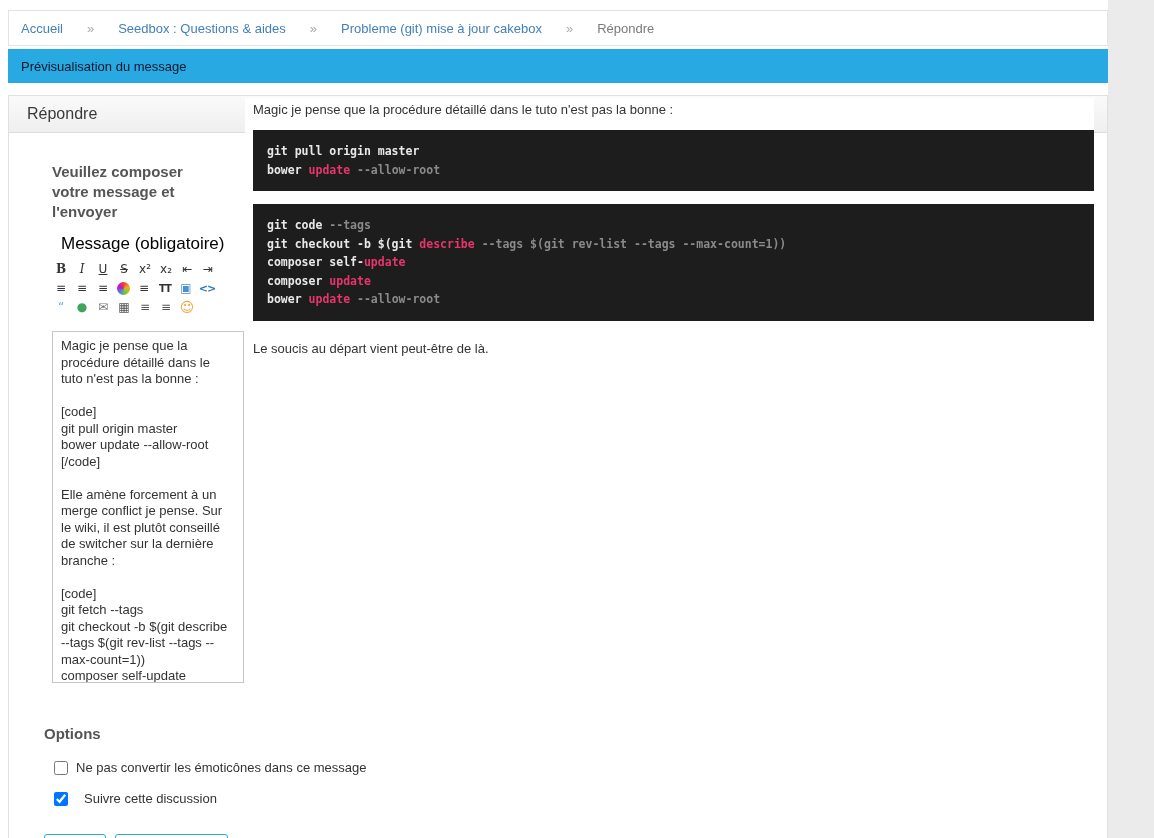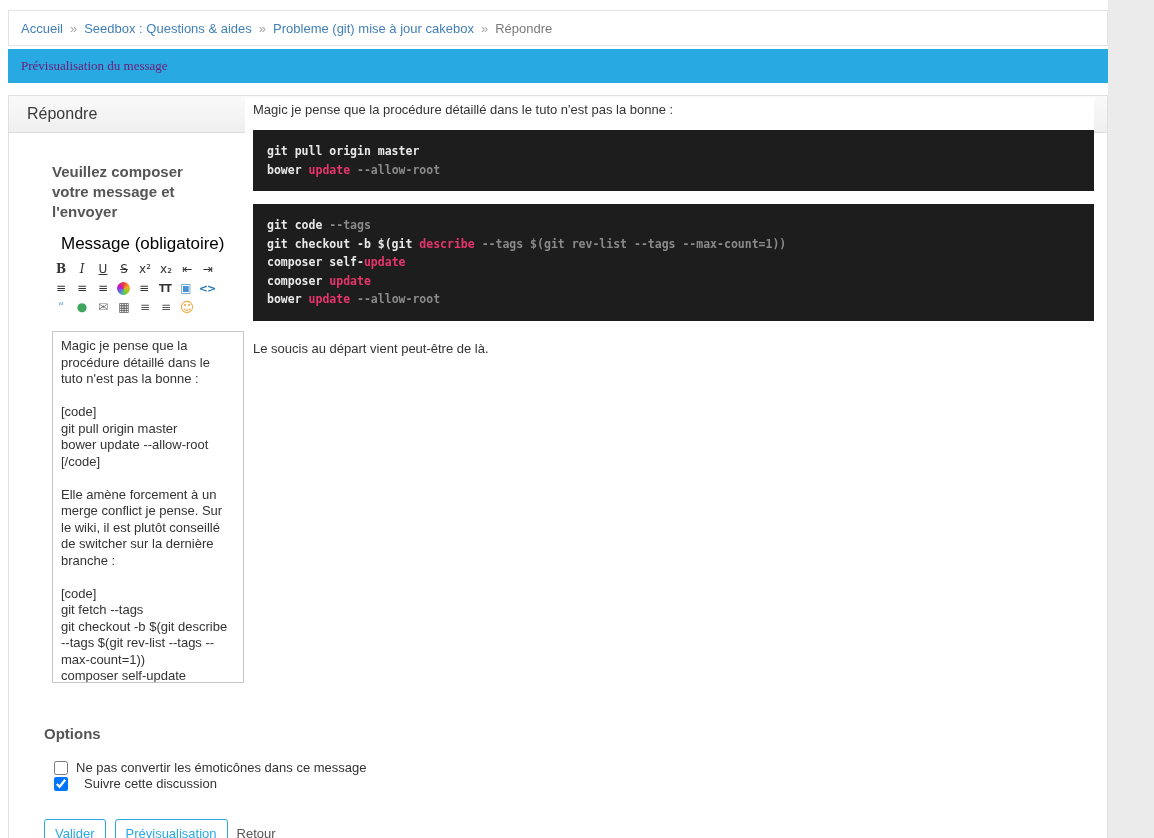--- a/index.html
+++ b/index.html
@@ -7,30 +7,30 @@
   body {
     width:1154px; height:838px; overflow:hidden; position:relative;
     background:#ffffff; font-family:"Liberation Sans", sans-serif; color:#333;
   }
   .right-bg { position:absolute; left:1108px; top:0; width:46px; height:838px; background:#ebebeb; }
   .content { position:absolute; left:8px; top:10px; width:1100px; }
 
   
   .breadcrumb {
     border:1px solid #e3e3e3; background:#fff; height:36px;
-    display:flex; align-items:center; gap:7px; padding:0 12px; font-size:13px;
+    display:flex; align-items:center; gap:24px; padding:0 12px; font-size:13px;
   }
   .breadcrumb a { color:#4380b8; text-decoration:none; }
   .breadcrumb .sep { color:#a8a8a8; }
   .crumb-current { color:#7a7a7a; }
 
   
   .banner {
-    margin-top:3px; height:34px; background:#29a9e1; color:#701a75;
-    display:flex; align-items:center; padding:16px 13px; font-size:13px;font-family:Liberation Serif, serif;
+    margin-top:3px; height:34px; background:#29a9e1; color:#0f172a;
+    display:flex; align-items:center; padding:16px 13px; font-size:13px;
   }
 
   
   .panel { margin-top:12px; border:1px solid #e0e0e0; background:#fff; position:relative; min-height:770px; }
   .panel-header {
     height:37px; background:linear-gradient(#fafafa,#efefef); border-bottom:1px solid #ddd;
     display:flex; align-items:center; padding:0 18px; font-size:16px; color:#3a3a3a;
   }
 
   
@@ -77,21 +77,21 @@
     overflow-y:scroll;
   }
   .message-box::-webkit-scrollbar { width:14px; background:#f6f6f6; }
   .message-box::-webkit-scrollbar-thumb { background:#cfcfcf; border:2px solid #f6f6f6; }
   .message-box::-webkit-scrollbar-button { height:13px; background:#ededed; }
 
   
   .options { margin-top:38px; }
   .options-heading { font-size:15px; font-weight:bold; color:#555; }
   .option-row { margin:18px 0 0 10px; display:flex; align-items:center; gap:8px; font-size:13px; color:#333; }
-  .option-row + .option-row { margin-top:1px;gap:16px; }
+  .option-row + .option-row { margin-top:16px;gap:16px; }
   .option-row input { width:14px; height:14px; margin:0; }
 
   
   .actions { margin-top:28px; display:flex; gap:9px; align-items:flex-start; }
   .btn {
     background:#fff; border:1px solid #29a9e1; color:#29a9e1; border-radius:3px;
     font-family:"Liberation Sans", sans-serif; font-size:13px; padding:6px 10px; cursor:pointer;
   }
   .back-link { color:#555; font-size:13px; text-decoration:none; padding-top:7px; display:inline-block; }
 </style>

